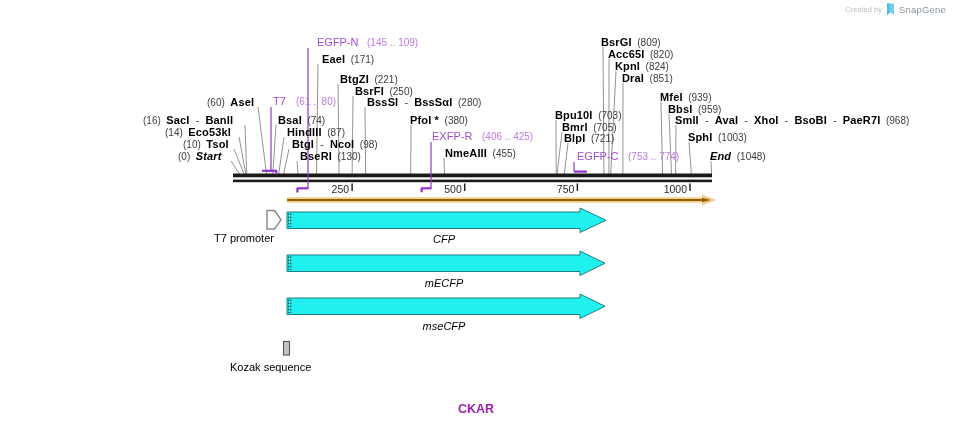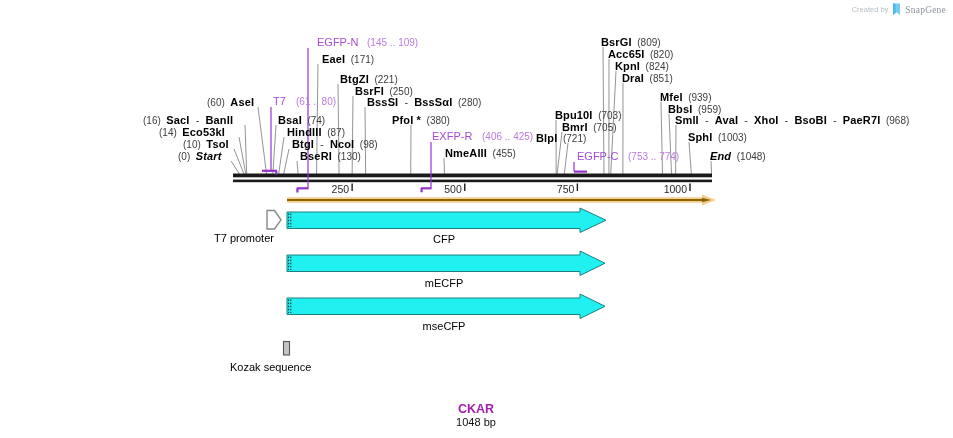--- a/index.html
+++ b/index.html
@@ -7,25 +7,25 @@
           font-family:"Liberation Sans",sans-serif;}
   #map-svg{position:absolute;left:0;top:0;}
   .lbl{position:absolute;white-space:nowrap;line-height:12px;font-size:11px;color:#000;}
   .lbl b{font-weight:bold;letter-spacing:.15px;}
   .num{font-size:10px;color:#3d3d3d;font-weight:normal;}
   .sep{color:#3d3d3d;font-weight:normal;}
   .it{font-style:italic;}
   .primer-name{position:absolute;white-space:nowrap;font-size:11px;line-height:12px;}
   .primer-range{position:absolute;white-space:nowrap;font-size:10px;line-height:12px;}
   .feat-label{position:absolute;white-space:nowrap;font-size:11px;line-height:13px;color:#000;}
-  .centered{transform:translateX(-50%);}
+  .centered{transform:translateX(-50%);font-style:italic;}
   .ruler-num{position:absolute;font-size:10.5px;color:#2b2b2b;text-align:right;width:36px;line-height:11px;}
   #watermark{position:absolute;top:3px;right:7px;display:flex;align-items:center;gap:4px;}
   #wm-prefix{font-size:7.5px;color:#b7bdc4;}
-  #wm-brand{font-size:9.5px;color:#8d959c;font-weight:500;letter-spacing:.2px;font-family:Liberation Serif, serif;}
+  #wm-brand{font-size:9.5px;color:#8d959c;font-weight:500;letter-spacing:.2px;}
   #title-block{position:absolute;left:376px;top:402px;width:200px;text-align:center;}
   #title-name{font-size:12.5px;font-weight:bold;color:#a21caf;line-height:14px;}
   #title-len{font-size:11px;color:#111;line-height:13px;}
 </style>
 </head>
 <body>
 
 <div id="canvas">
   <svg id="map-svg" width="953" height="438">
       <line x1="231" y1="161" x2="239.5" y2="174" stroke="#949494" stroke-width="1"></line>
@@ -101,36 +101,36 @@
       <div class="primer-range" style="left: 482px; top: 131px; position: absolute; color: rgb(187, 122, 224);">(406 .. 425)</div>
       <div class="primer-name" style="left: 577px; top: 150px; position: absolute; color: rgb(164, 76, 214);">EGFP-C</div>
       <div class="primer-range" style="left: 628px; top: 151px; position: absolute; color: rgb(187, 122, 224);">(753 .. 774)</div>
       <div class="feat-label centered" style="left: 444px; top: 233px; position: absolute;">CFP</div>
       <div class="feat-label centered" style="left: 444px; top: 277px; position: absolute;">mECFP</div>
       <div class="feat-label centered" style="left: 444px; top: 320px; position: absolute;">mseCFP</div>
       <div class="feat-label" style="left: 214px; top: 232px; position: absolute;">T7 promoter</div>
       <div class="feat-label" style="left: 230px; top: 361px; position: absolute;">Kozak sequence</div>
       <div class="lbl" style="left: 178px; top: 150px; position: absolute;"><span class="num">(0)&nbsp; </span><b class="it">Start</b></div>
       <div class="lbl" style="left: 183px; top: 138px; position: absolute;"><span class="num">(10)&nbsp; </span><b>TsoI</b></div>
-      <div class="lbl" style="left: 159px; top: 126px; position: absolute;"><span class="num">(14)&nbsp; </span><b>Eco53kI</b></div>
+      <div class="lbl" style="left: 165px; top: 126px; position: absolute;"><span class="num">(14)&nbsp; </span><b>Eco53kI</b></div>
       <div class="lbl" style="left: 143px; top: 114px; position: absolute;"><span class="num">(16)&nbsp; </span><b>SacI</b><span class="sep">&nbsp; - &nbsp;</span><b>BanII</b></div>
       <div class="lbl" style="left: 207px; top: 96px; position: absolute;"><span class="num">(60)&nbsp; </span><b>AseI</b></div>
       <div class="lbl" style="left: 278px; top: 114px; position: absolute;"><b>BsaI</b><span class="num"> &nbsp;(74)</span></div>
       <div class="lbl" style="left: 287px; top: 126px; position: absolute;"><b>HindIII</b><span class="num"> &nbsp;(87)</span></div>
       <div class="lbl" style="left: 292px; top: 138px; position: absolute;"><b>BtgI</b><span class="sep">&nbsp; - &nbsp;</span><b>NcoI</b><span class="num"> &nbsp;(98)</span></div>
       <div class="lbl" style="left: 300px; top: 150px; position: absolute;"><b>BseRI</b><span class="num"> &nbsp;(130)</span></div>
       <div class="lbl" style="left: 322px; top: 53px; position: absolute;"><b>EaeI</b><span class="num"> &nbsp;(171)</span></div>
       <div class="lbl" style="left: 340px; top: 73px; position: absolute;"><b>BtgZI</b><span class="num"> &nbsp;(221)</span></div>
       <div class="lbl" style="left: 355px; top: 85px; position: absolute;"><b>BsrFI</b><span class="num"> &nbsp;(250)</span></div>
       <div class="lbl" style="left: 367px; top: 96px; position: absolute;"><b>BssSI</b><span class="sep">&nbsp; - &nbsp;</span><b>BssSαI</b><span class="num"> &nbsp;(280)</span></div>
-      <div class="lbl" style="left: 392px; top: 114px; position: absolute; text-align: center;"><b>PfoI *</b><span class="num"> &nbsp;(380)</span></div>
+      <div class="lbl" style="left: 410px; top: 114px; position: absolute; text-align: center;"><b>PfoI *</b><span class="num"> &nbsp;(380)</span></div>
       <div class="lbl" style="left: 445px; top: 147px; position: absolute;"><b>NmeAIII</b><span class="num"> &nbsp;(455)</span></div>
       <div class="lbl" style="left: 555px; top: 109px; position: absolute;"><b>Bpu10I</b><span class="num"> &nbsp;(703)</span></div>
       <div class="lbl" style="left: 562px; top: 121px; position: absolute;"><b>BmrI</b><span class="num"> &nbsp;(705)</span></div>
-      <div class="lbl" style="left: 536px; top: 132px; position: absolute;"><b>BlpI</b><span class="num"> &nbsp;(721)</span></div>
+      <div class="lbl" style="left: 564px; top: 132px; position: absolute;"><b>BlpI</b><span class="num"> &nbsp;(721)</span></div>
       <div class="lbl" style="left: 601px; top: 36px; position: absolute;"><b>BsrGI</b><span class="num"> &nbsp;(809)</span></div>
       <div class="lbl" style="left: 608px; top: 48px; position: absolute;"><b>Acc65I</b><span class="num"> &nbsp;(820)</span></div>
       <div class="lbl" style="left: 615px; top: 60px; position: absolute;"><b>KpnI</b><span class="num"> &nbsp;(824)</span></div>
       <div class="lbl" style="left: 622px; top: 72px; position: absolute;"><b>DraI</b><span class="num"> &nbsp;(851)</span></div>
       <div class="lbl" style="left: 660px; top: 91px; position: absolute;"><b>MfeI</b><span class="num"> &nbsp;(939)</span></div>
       <div class="lbl" style="left: 668px; top: 103px; position: absolute;"><b>BbsI</b><span class="num"> &nbsp;(959)</span></div>
       <div class="lbl" style="left: 675px; top: 114px; position: absolute;"><b>SmlI</b><span class="sep">&nbsp; - &nbsp;</span><b>AvaI</b><span class="sep">&nbsp; - &nbsp;</span><b>XhoI</b><span class="sep">&nbsp; - &nbsp;</span><b>BsoBI</b><span class="sep">&nbsp; - &nbsp;</span><b>PaeR7I</b><span class="num"> &nbsp;(968)</span></div>
       <div class="lbl" style="left: 688px; top: 131px; position: absolute;"><b>SphI</b><span class="num"> &nbsp;(1003)</span></div>
       <div class="lbl" style="left: 710px; top: 150px; position: absolute;"><b class="it">End</b><span class="num"> &nbsp;(1048)</span></div>
     </div>
@@ -139,15 +139,14 @@
     <span id="wm-prefix">Created by</span>
     <svg width="9" height="13" viewBox="0 0 9 13">
       <path d="M1 0.5 h7 v11.5 l-3.5,-2.8 l-3.5,2.8 Z" fill="#74CBF3"></path>
       <path d="M1 0.5 h2.6 v9.4 l-2.6,2.1 Z" fill="#4FB9EC"></path>
     </svg>
     <span id="wm-brand">SnapGene</span>
   </div>
 
   <div id="title-block">
     <div id="title-name">CKAR</div>
-    <div id="title-len">1048 bp</div>
   </div>
 </div>
 
 </body></html>

